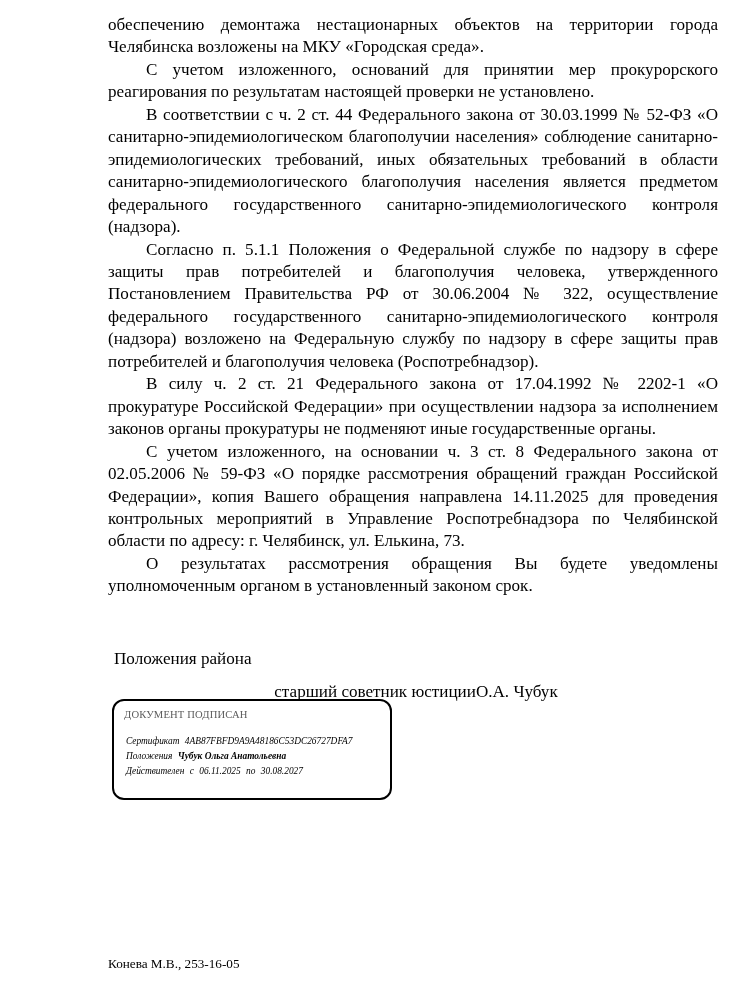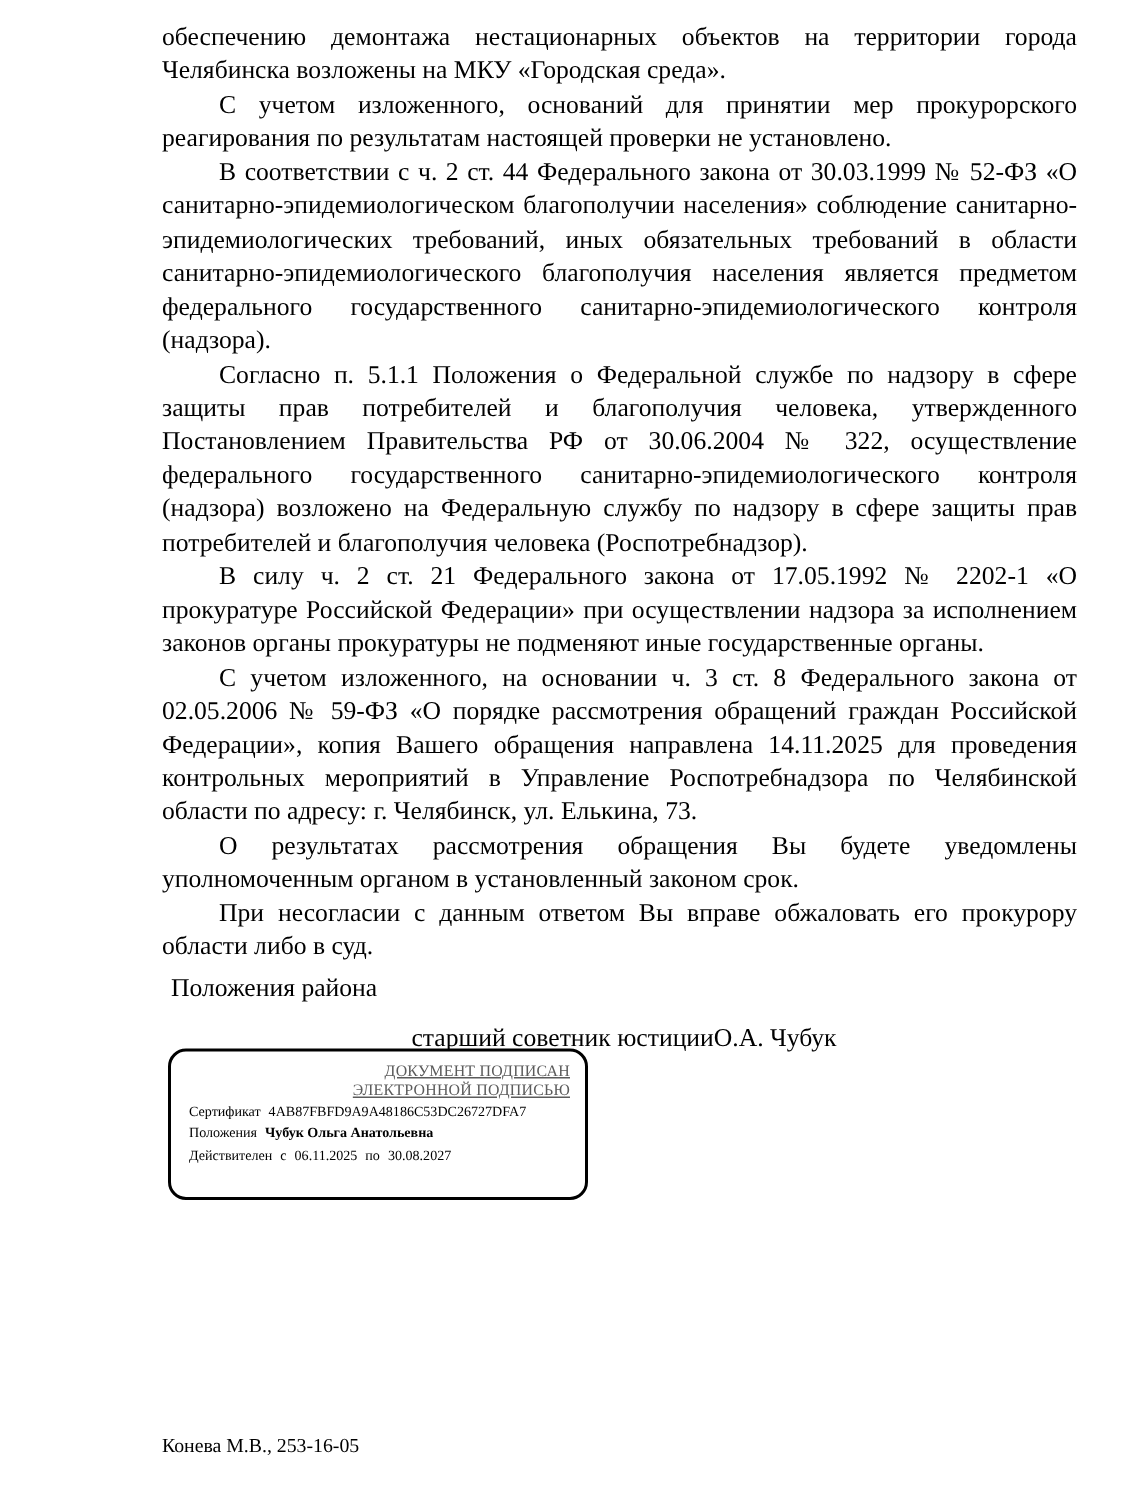--- a/index.html
+++ b/index.html
@@ -78,31 +78,31 @@
     top: 699px;
     width: 280px;
     height: 101px;
     box-sizing: border-box;
     border: 2px solid #000000;
     border-radius: 12px;
     background: #ffffff;
     padding: 7px 10px 0 10px;
   }
   .estamp-title {
-    text-align: right;
+    text-align: left;
     color: #5b5b5b;
     font-size: 10.6px;
     line-height: 13.4px;
     letter-spacing: 0.15px;
     white-space: nowrap;
-    text-decoration: underline;
   }
   .estamp-fields {
-    margin-top: 0;
+    margin-top: 13px;
     padding-left: 2px;
+    font-style: italic;
   }
   .estamp-field {
     font-size: 9.4px;
     line-height: 14.6px;
     color: #000000;
     white-space: nowrap;
   }
   .estamp-field .lbl {
     font-weight: normal;
   }
@@ -127,37 +127,35 @@
 </head>
 <body>
 
 <div class="page">
 
   <div class="body-text">
     <p class="para no-indent">обеспечению демонтажа нестационарных объектов на территории города Челябинска возложены на МКУ «Городская среда».</p>
     <p class="para">С учетом изложенного, оснований для принятии мер прокурорского реагирования по результатам настоящей проверки не установлено.</p>
     <p class="para">В соответствии с ч. 2 ст. 44 Федерального закона от 30.03.1999 № 52-ФЗ «О санитарно-эпидемиологическом благополучии населения» соблюдение санитарно-эпидемиологических требований, иных обязательных требований в области санитарно-эпидемиологического благополучия населения является предметом федерального государственного санитарно-эпидемиологического контроля (надзора).</p>
     <p class="para">Согласно п. 5.1.1 Положения о Федеральной службе по надзору в сфере защиты прав потребителей и благополучия человека, утвержденного Постановлением Правительства РФ от 30.06.2004 № 322, осуществление федерального государственного санитарно-эпидемиологического контроля (надзора) возложено на Федеральную службу по надзору в сфере защиты прав потребителей и благополучия человека (Роспотребнадзор).</p>
-    <p class="para">В силу ч. 2 ст. 21 Федерального закона от 17.05.1992 № 2202-1 «О прокуратуре Российской Федерации» при осуществлении надзора за исполнением законов органы прокуратуры не подменяют иные государственные органы.</p>
+    <p class="para">В силу ч. 2 ст. 21 Федерального закона от 17.04.1992 № 2202-1 «О прокуратуре Российской Федерации» при осуществлении надзора за исполнением законов органы прокуратуры не подменяют иные государственные органы.</p>
     <p class="para">С учетом изложенного, на основании ч. 3 ст. 8 Федерального закона от 02.05.2006 № 59-ФЗ «О порядке рассмотрения обращений граждан Российской Федерации», копия Вашего обращения направлена 14.11.2025 для проведения контрольных мероприятий в Управление Роспотребнадзора по Челябинской области по адресу: г. Челябинск, ул. Елькина, 73.</p>
     <p class="para">О результатах рассмотрения обращения Вы будете уведомлены уполномоченным органом в установленный законом срок.</p>
-    <p class="para">При несогласии с данным ответом Вы вправе обжаловать его прокурору области либо в суд.</p>
   </div>
 
   <div class="sig-block">
     <div class="sig-line">Положения района</div>
     <div class="sig-row">
       <div class="sig-line">старший советник юстиции</div>
       <div class="sig-name">О.А. Чубук</div>
     </div>
   </div>
 
   <div class="estamp">
     <div class="estamp-title">ДОКУМЕНТ ПОДПИСАН</div>
-    <div class="estamp-title">ЭЛЕКТРОННОЙ ПОДПИСЬЮ</div>
 
     <div class="estamp-fields">
       <div class="estamp-field">
         <span class="lbl">Сертификат</span><span class="sp"></span>
         <span>4AB87FBFD9A9A48186C53DC26727DFA7</span>
       </div>
       <div class="estamp-field">
         <span class="lbl">Положения</span><span class="sp"></span>
         <span class="val-bold">Чубук Ольга Анатольевна</span>
       </div>

